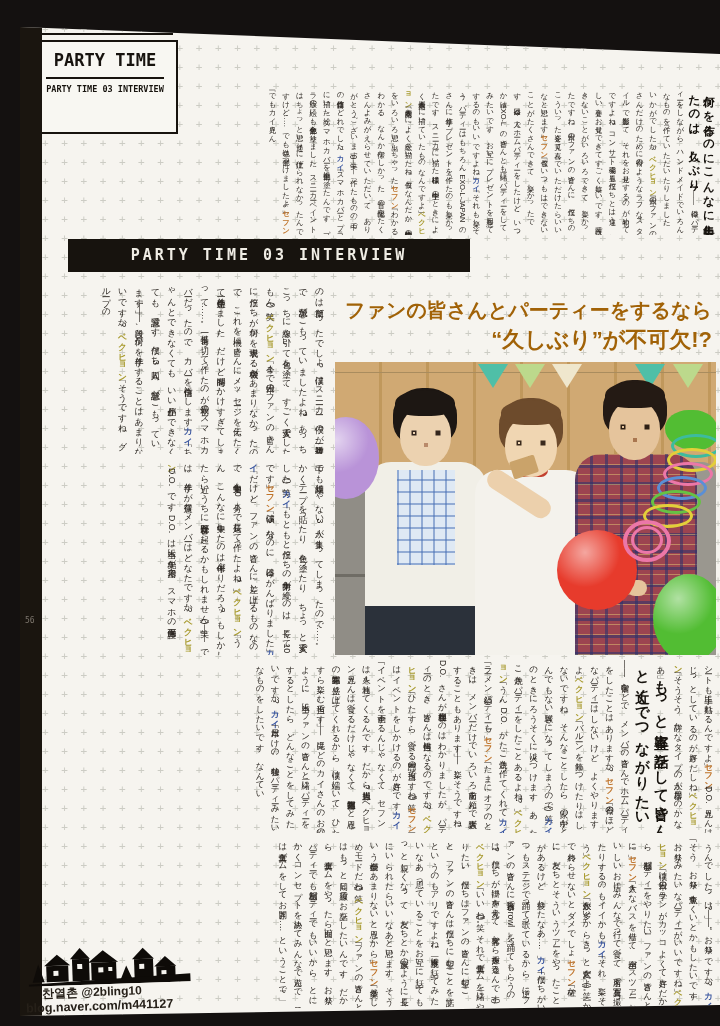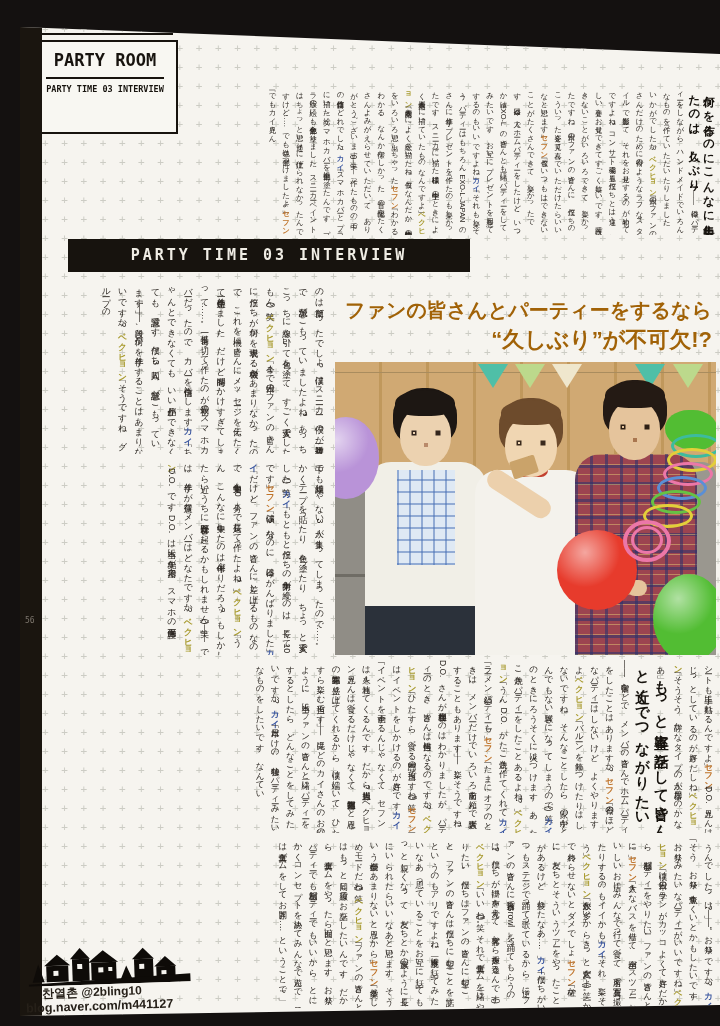--- a/index.html
+++ b/index.html
@@ -118,21 +118,21 @@
 ++++++++++++++++++++++++++++++++++++++
 ++++++++++++++++++++++++++++++++++++++
 ++++++++++++++++++++++++++++++++++++++
 ++++++++++++++++++++++++++++++++++++++
 ++++++++++++++++++++++++++++++++++++++
 ++++++++++++++++++++++++++++++++++++++</div>
     <div class="leftbar"></div>
     <div class="pagenum">56</div>
 
     <div class="wbox">
-      <div class="wb2">PARTY ROOM</div>
+      <div class="wb2">PARTY TIME</div>
       <div class="wdiv"></div>
       <div class="wsub">PARTY TIME 03 INTERVIEW</div>
     </div>
 
     <div class="band band-a"><span class="vbig">何かを作るのにこんなに集中したのは、久しぶり!</span><span>――今日はパーティーをしながら、ハンドメイドでいろんなものを作っていただいたりしました。いかがでしたか?</span><span class="spk" style="color: rgb(168, 154, 46);">ベクヒョン</span><span>「日本のファンの皆さんだけのために今日のようなラフなスタイルで撮影して、それをお見せするのが初めてですよね? コンサート会場で見る僕たちとは違う、新しい姿をお見せできてすごく嬉しいです。普段できないことがいろいろできて、楽しかったですね。日本のファンの皆さんに、僕たちのこういった姿を見て喜んでいただけたらいいなと思います」</span><span class="spk" style="color: rgb(191, 115, 41);">セフン</span><span>「僕もいつもはできないことがたくさんできて、楽しかったです。今日は3人でホームパーティーをしたけど、いつかはEXO-Lの皆さんとも一緒にパーティーをしてみたいです。お互いにプレゼントを用意して交換するのもいいですよね」</span><span class="spk" style="color: rgb(58, 86, 160);">カイ</span><span>「それも楽しそう! パーティーはもちろん、EXO-L-JAPANの皆さんに手作りプレゼントを作ったのも楽しかったです。スニーカーに描いた模様は、中学生のときによく室内履きに描いていたものなんですよ」</span><span class="spk" style="color: rgb(168, 154, 46);">ベクヒョン</span><span>「室内履きによく絵を描いたね! 僕もなんだか、中学生時代の記憶をいろいろ思い出しちゃった」</span><span class="spk" style="color: rgb(191, 115, 41);">セフン</span><span>「わかるわかる。なんか懐かしかった。昔の記憶をたくさんよみがえらせていただいて、ありがとうございます(笑)」</span><span>――作ったものの中で、一番の自信作はどれでした?</span><span class="spk" style="color: rgb(58, 86, 160);">カイ</span><span>「スマホカバーとプラ版に描いた絵! スマホカバーを全部黒に塗ったんです。プラ版の絵にも全部色を塗りました。スニーカーペイントはちょっと思い通りに仕上げられなかったんですけど……でも色は全部つけましたよ!」</span><span class="spk" style="color: rgb(191, 115, 41);">セフン</span><span>「でもカイ兄さん</span></div>
 
     <div class="banner">PARTY TIME 03 INTERVIEW</div>
 
     <div class="headline">
       <div class="hl1">ファンの皆さんとパーティーをするなら</div>

